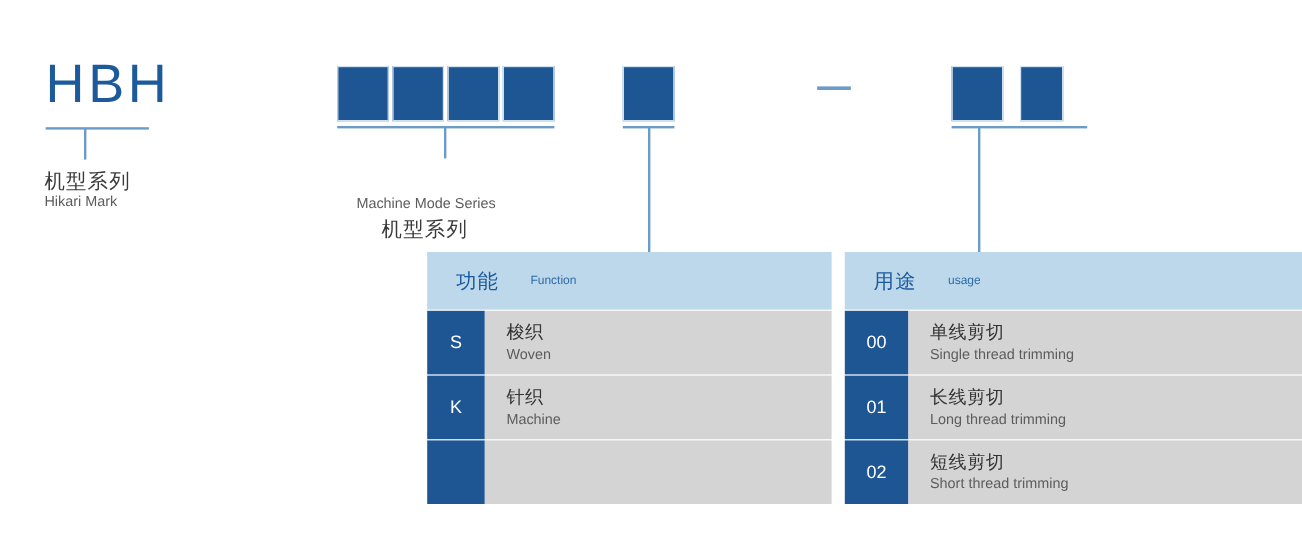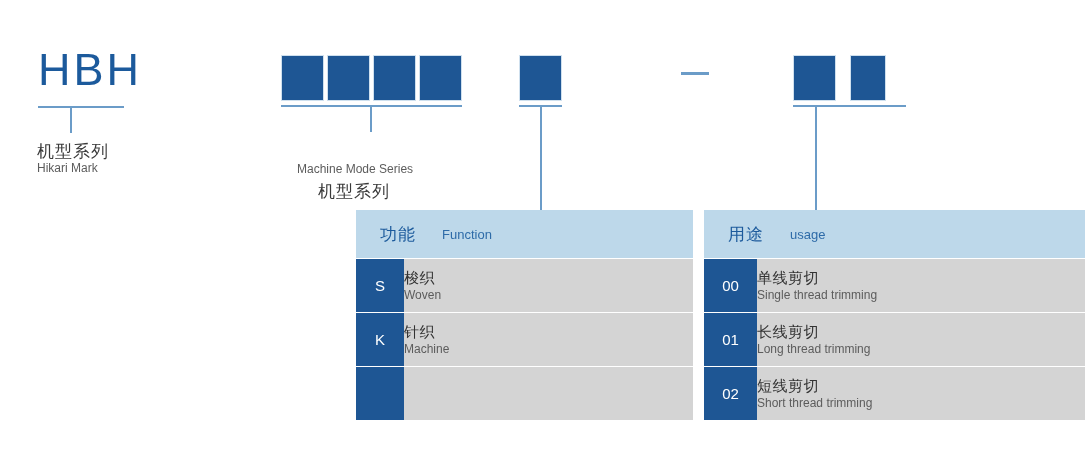--- a/index.html
+++ b/index.html
@@ -119,21 +119,21 @@
     align-items: center;
     box-sizing: border-box;
     padding-left: 24px;
   }
   .t-head-cn {
     font-size: 17px;
     color: #1c5a9c;
     letter-spacing: 1px;
   }
   .t-head-en {
-    font-size: 13px;
+    font-size: 10px;
     color: #2e6ba8;
     margin-left: 26px;
   }
   .t-row {
     display: flex;
     height: 53px;
     margin-top: 1px;
   }
   .t-code {
     background: #1e5694;
@@ -141,20 +141,21 @@
     font-size: 15px;
     display: flex;
     align-items: center;
     justify-content: center;
     flex: 0 0 auto;
     box-sizing: border-box;
   }
   .t-body {
     background: #d4d4d4;
     flex: 1 1 auto;
+    padding-left: 18px;
     box-sizing: border-box;
     display: flex;
     flex-direction: column;
     justify-content: center;
   }
   .t-cn {
     font-size: 15px;
     color: #333333;
     line-height: 19px;
     letter-spacing: 0.5px;

